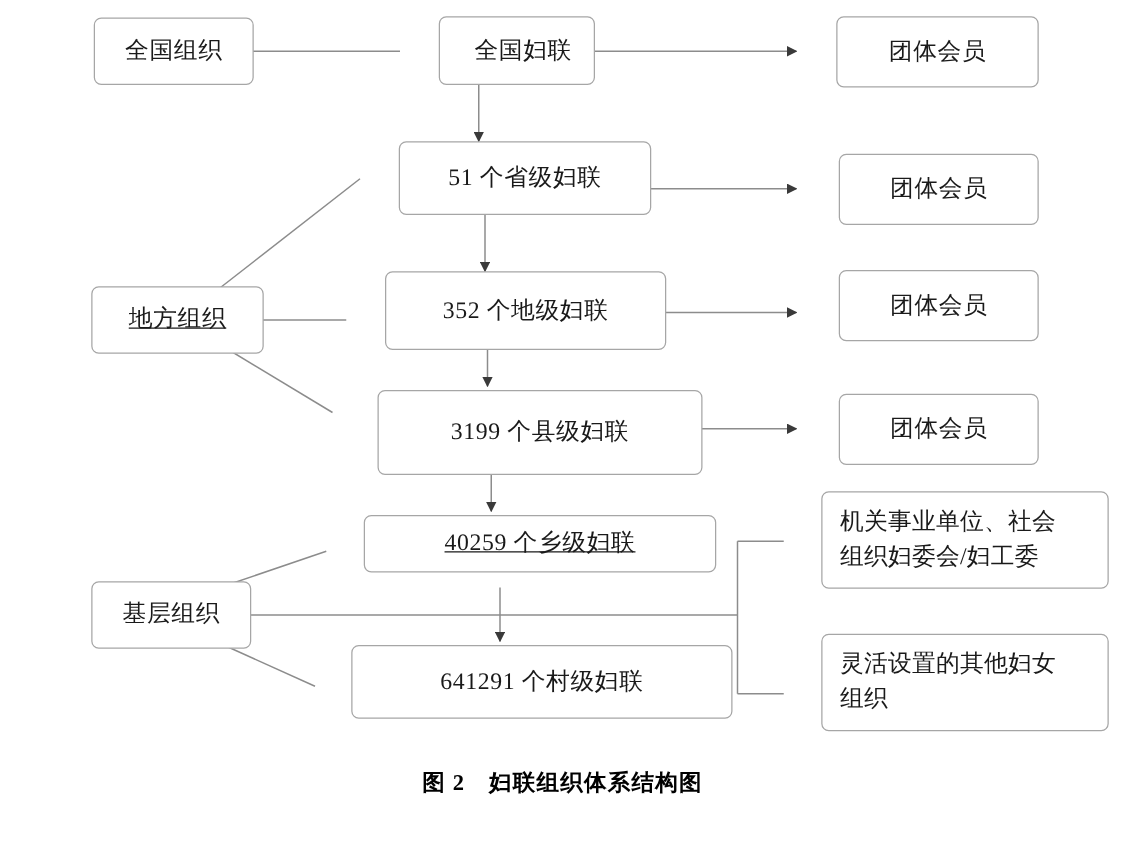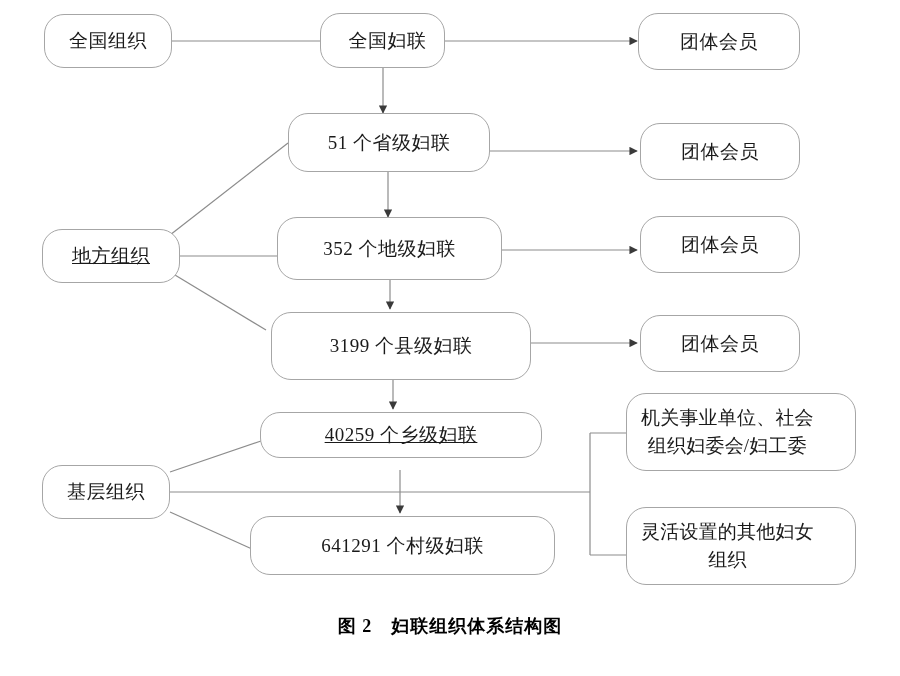--- a/index.html
+++ b/index.html
@@ -22,35 +22,36 @@
     left: 0;
     top: 0;
     width: 900px;
     height: 676px;
     pointer-events: none;
   }
   .node {
     position: absolute;
     box-sizing: border-box;
     border: 1px solid #a6a6a6;
-    border-radius: 20px;
+    border-radius: 6px;
     background: #ffffff;
     display: flex;
     align-items: center;
     justify-content: center;
     color: #1a1a1a;
     font-size: 19px;
     line-height: 1.45;
     letter-spacing: 0.5px;
     text-align: center;
     z-index: 2;
+    margin-left: 31px;
   }
   .node.left-text {
     justify-content: flex-start;
-    text-align: center;
+    text-align: left;
     padding: 0 14px;
     letter-spacing: 0.2px;
   }
   .node-label {
     display: block;
     white-space: pre-line;
   }
   #caption {
     position: absolute;
     left: 0;

